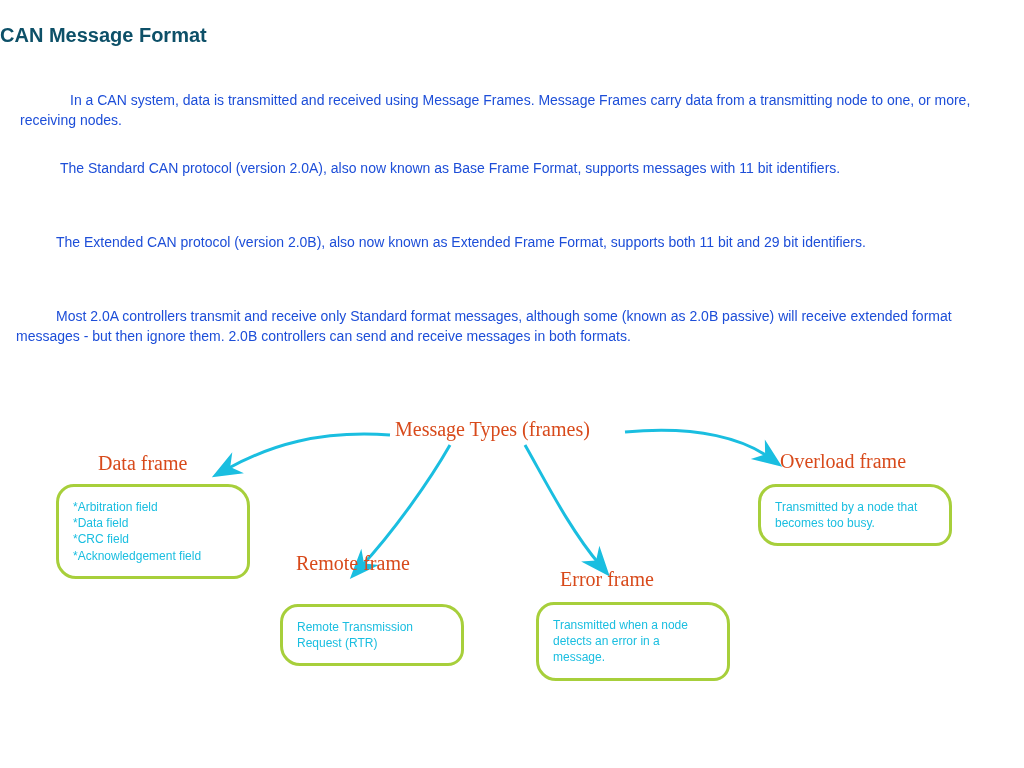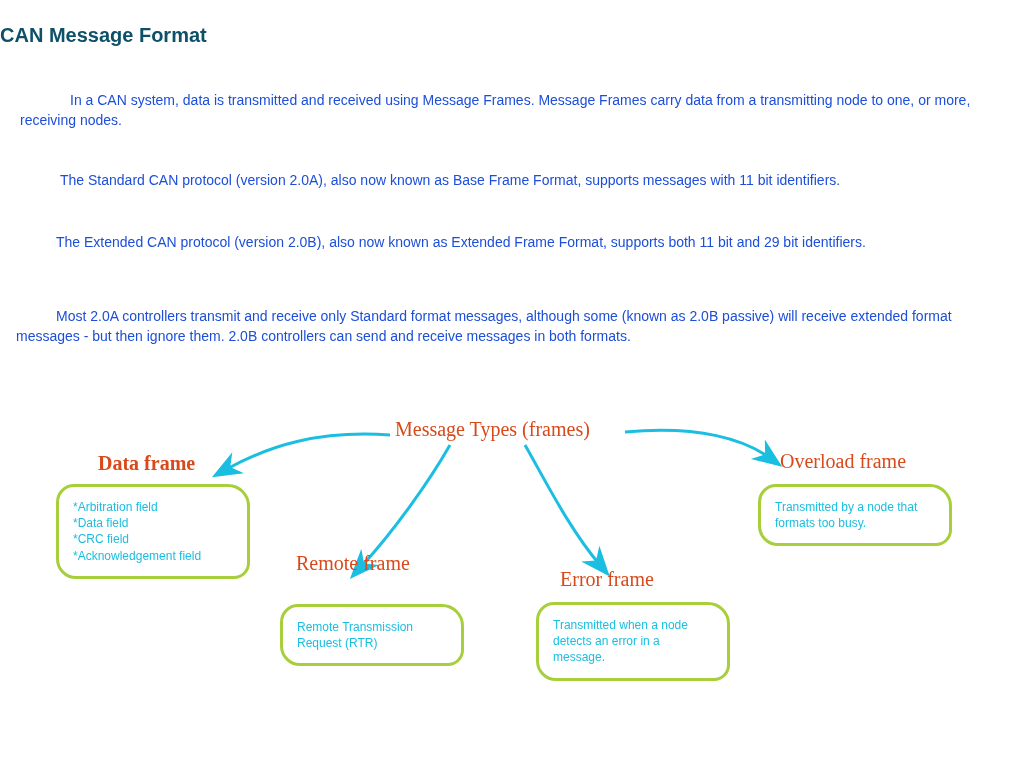--- a/index.html
+++ b/index.html
@@ -27,21 +27,21 @@
     font-size: 20px;
     color: #0d5068;
   }
   .para {
     position: absolute;
     font-size: 14px;
     line-height: 1.45;
     color: #1d4ed8;
   }
   .p1 { top: 90px;  left: 20px; width: 984px; text-indent: 50px; }
-  .p2 { top: 170px; left: 20px; width: 984px; text-indent: 40px; }
+  .p2 { top: 158px; left: 20px; width: 984px; text-indent: 40px; }
   .p3 { top: 232px; left: 16px; width: 990px; text-indent: 40px; }
   .p4 { top: 306px; left: 16px; width: 990px; text-indent: 40px; }
 
   .root-label {
     position: absolute;
     font-size: 20px;
     color: #d84a1b;
     font-family: "Segoe Script", "Comic Sans MS", cursive;
   }
   .branch-label {
@@ -92,36 +92,36 @@
 
     <path d="M390,435 C320,430 270,445 225,470" stroke="#1abee0" stroke-width="3" fill="none" marker-end="url(#ah)"></path>
 
     <path d="M450,445 C430,480 395,530 360,568" stroke="#1abee0" stroke-width="3" fill="none" marker-end="url(#ah)"></path>
 
     <path d="M525,445 C545,480 570,530 600,565" stroke="#1abee0" stroke-width="3" fill="none" marker-end="url(#ah)"></path>
 
     <path d="M625,432 C700,425 745,440 770,458" stroke="#1abee0" stroke-width="3" fill="none" marker-end="url(#ah)"></path>
   </svg>
 
-  <div class="branch-label" style="top:452px; left:98px;font-weight:bold;">Data frame</div>
+  <div class="branch-label" style="top:452px; left:98px;">Data frame</div>
   <div class="box" style="top:484px; left:56px; width:160px;">
     <div>*Arbitration field
 *Data field
 *CRC field
 *Acknowledgement field</div>
   </div>
 
   <div class="branch-label" style="top:552px; left:296px;">Remote frame</div>
   <div class="box" style="top:604px; left:280px; width:150px;">
     <div>Remote Transmission Request (RTR)</div>
   </div>
 
   <div class="branch-label" style="top:568px; left:560px;">Error frame</div>
   <div class="box" style="top:602px; left:536px; width:160px;">
     <div>Transmitted when a node detects an error in a message.</div>
   </div>
 
   <div class="branch-label" style="top:450px; left:780px;">Overload frame</div>
   <div class="box" style="top:484px; left:758px; width:160px;">
-    <div>Transmitted by a node that formats too busy.</div>
+    <div>Transmitted by a node that becomes too busy.</div>
   </div>
 
 </div>
 
 </body></html>

